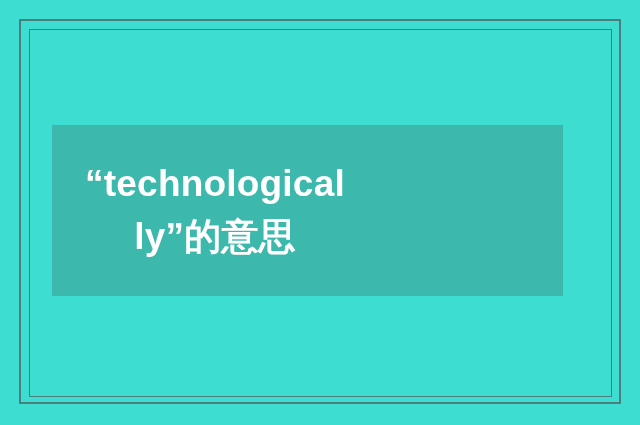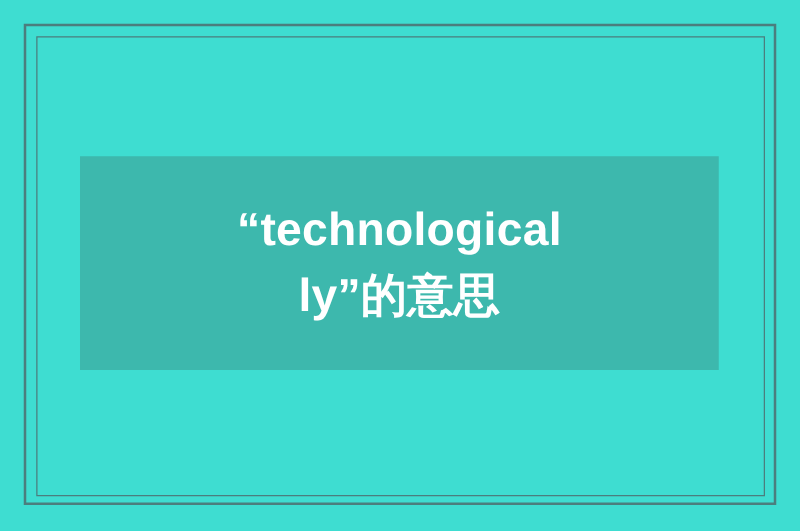--- a/index.html
+++ b/index.html
@@ -46,30 +46,29 @@
     width: 583px;
     height: 368px;
     border: 1px solid #4b7e7e;
     box-sizing: border-box;
     pointer-events: none;
   }
 
   
   .panel {
     position: absolute;
-    left: 64px;
+    left: 52px;
     top: 125px;
     width: 511px;
     height: 171px;
     background: #3db8ad;
     display: flex;
     align-items: center;
-    justify-content: center;
     box-sizing: border-box;
-    padding: 0 40px;
+    padding: 0 28px;
   }
 
   .headline {
     margin: 0;
     color: #ffffff;
     font-size: 37px;
     font-weight: 700;
     line-height: 1.42;
     text-align: center;
     letter-spacing: 0.2px;

